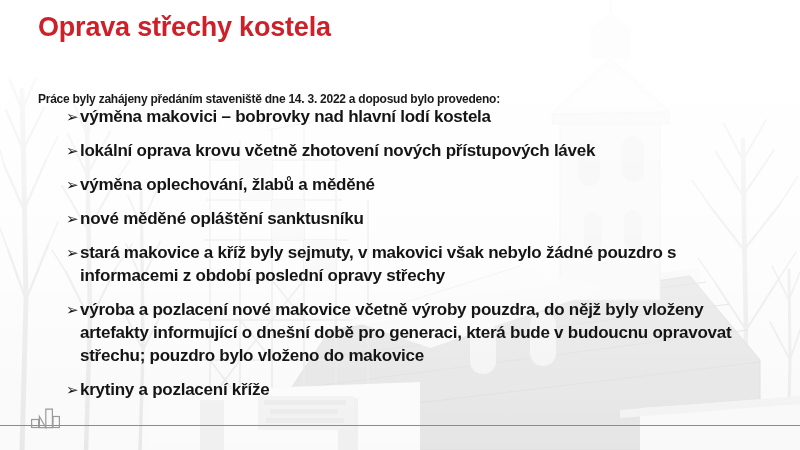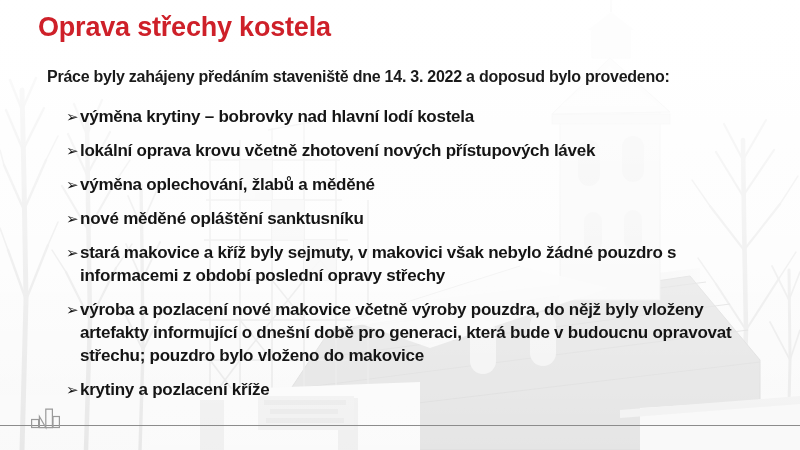--- a/index.html
+++ b/index.html
@@ -48,27 +48,26 @@
     position:absolute;
     left:38px; top:50px;
     font-size:19px;
     font-weight:bold;
     color:#CE2029;
     letter-spacing:-0.1px;
     white-space:nowrap;
   }
   .intro{
     position:absolute;
-    left:38px; top:68px;
-    font-size:16px;
+    left:38px; top:92px;
+    font-size:12px;
     font-weight:bold;
     color:#1a1a1a;
     letter-spacing:-0.25px;
     white-space:nowrap;
-    margin-left:9px;
   }
 
   .bullets{
     position:absolute;
     left:66px; top:105px;
     right:30px;
     list-style:none;
   }
   .bullet{
     position:relative;
@@ -250,21 +249,21 @@
 
     <div class="title">Oprava střechy kostela</div>
 
 
     <div class="intro">Práce byly zahájeny předáním staveniště dne 14. 3. 2022 a doposud bylo provedeno:</div>
 
     <ul class="bullets">
 
       <li class="bullet">
         <span class="glyph">➢</span>
-        <span class="btext">výměna krytiny – bobrovky nad hlavní lodí kostela</span>
+        <span class="btext">výměna makovici – bobrovky nad hlavní lodí kostela</span>
       </li>
 
       <li class="bullet">
         <span class="glyph">➢</span>
         <span class="btext">lokální oprava krovu včetně zhotovení nových přístupových lávek</span>
       </li>
 
       <li class="bullet">
         <span class="glyph">➢</span>
         <span class="btext">výměna oplechování, žlabů a měděné</span>

